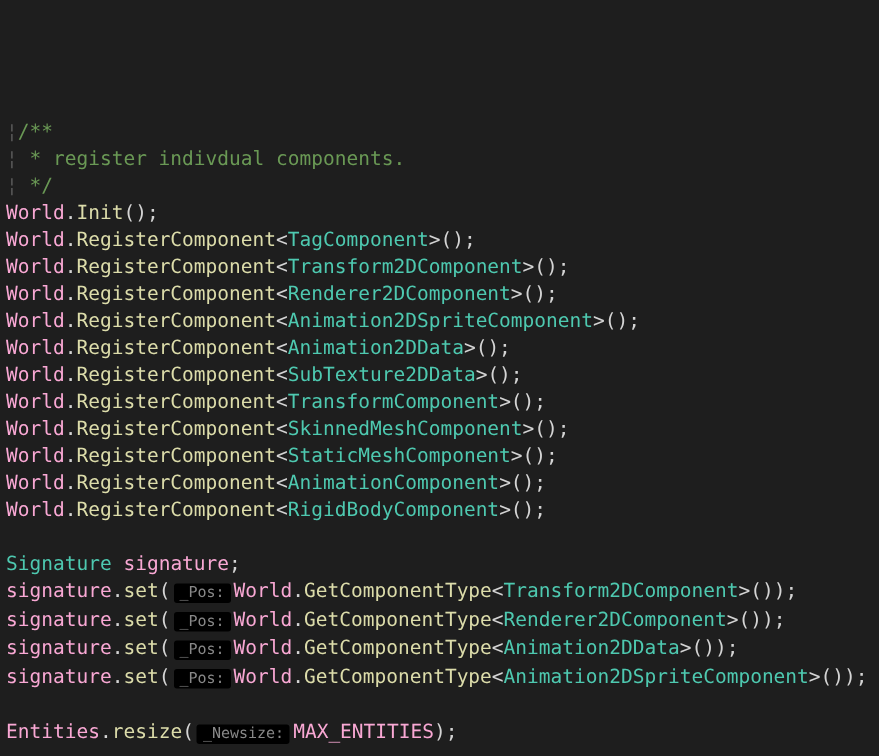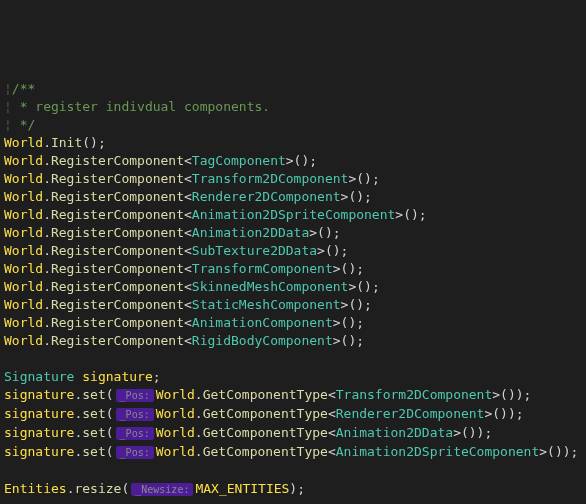--- a/index.html
+++ b/index.html
@@ -10,27 +10,27 @@
     line-height: 18px;
     color: #d4d4d4;
     padding: 8px 4px;
     width: 586px;
     white-space: pre;
     overflow: hidden;
   }
   .line { display: block; }
   .comment { color: #6a9955; }
   .gutter { color: #555; }
-  .ident { color: #fde047; }
+  .ident { color: #f9a8d4; }
   .call { color: #dcdcaa; margin-top: 48px; }
   .type { color: #4ec9b0; margin-top: 12px; }
   .punct { color: #d4d4d4; }
   .angle { color: #d4d4d4; }
   .hint {
-    background: #4c1d95;
+    background: #000000;
     color: #888888;
     font-size: 10px;
     padding: 1px 4px;
     border-radius: 2px;
     margin: 0 2px;
   }
 </style>
 </head>
 <body>
 

